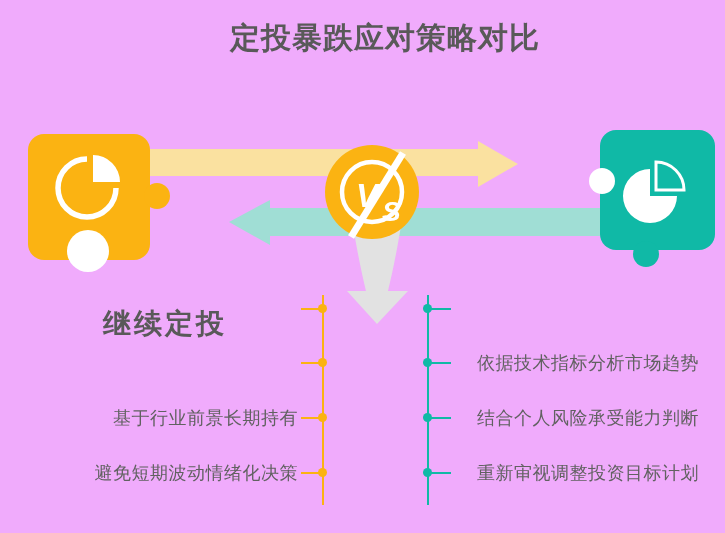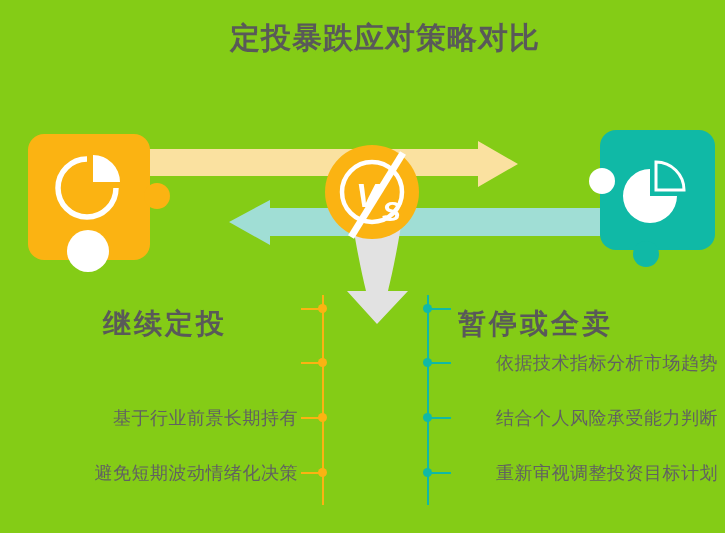--- a/index.html
+++ b/index.html
@@ -1,17 +1,17 @@
 <!DOCTYPE html>
 <html><head>
 <meta charset="utf-8">
 <style>
   html,body{margin:0;padding:0;background:#fff;}
   .canvas{
-    position:relative;width:725px;height:533px;background:#84cc16;overflow:hidden;
+    position:relative;width:725px;height:533px;background:#f0abfc;overflow:hidden;
     font-family:"Liberation Sans","DejaVu Sans",sans-serif;
   }
   .title{
     position:absolute;left:45px;right:0;top:18px;
     text-align:center;font-size:30px;font-weight:700;letter-spacing:1px;color:#595959;
   }
   .hero{position:absolute;left:0;top:0;}
   .vline{position:absolute;width:2px;top:295px;height:210px;}
   .vline.yellow{left:322px;background:#FBB312;}
   .vline.teal{left:427px;background:#10B9A6;}
@@ -25,21 +25,21 @@
     position:absolute;top:288px;font-size:28px;font-weight:700;
     letter-spacing:3px;color:#595959;white-space:nowrap;margin-top:17px;
   }
   .heading.left{left:103px;}
   .heading.right{left:458px;}
   .item{
     position:absolute;font-size:18px;color:#616161;letter-spacing:0.5px;
     white-space:nowrap;line-height:22px;
   }
   .item.left{left:48px;width:250px;text-align:right;}
-  .item.right{left:458px;width:260px;text-align:right;}
+  .item.right{left:458px;width:260px;text-align:center;}
   .vs-letter{font-family:"Liberation Sans","DejaVu Sans",sans-serif;font-weight:700;font-style:italic;fill:#ffffff;}
 </style>
 </head>
 <body>
 
 <div class="canvas">
 
   <div class="title">定投暴跌应对策略对比</div>
 
   <svg class="hero" width="725" height="350" viewBox="0 0 725 350">
@@ -96,21 +96,20 @@
   <div class="dot yellow" style="top:358px"></div>
   <div class="dot yellow" style="top:413px"></div>
   <div class="dot yellow" style="top:468px"></div>
 
   <div class="dot teal" style="top:304px"></div>
   <div class="dot teal" style="top:358px"></div>
   <div class="dot teal" style="top:413px"></div>
   <div class="dot teal" style="top:468px"></div>
 
   <div class="heading left">继续定投</div>
-  <div class="heading right">暂停或全卖</div>
 
   <div class="item left" style="top:407px">基于行业前景长期持有</div>
   <div class="item left" style="top:462px">避免短期波动情绪化决策</div>
 
   <div class="item right" style="top:352px">依据技术指标分析市场趋势</div>
   <div class="item right" style="top:462px">重新审视调整投资目标计划</div>
   <div class="item right" style="top:407px">结合个人风险承受能力判断</div>
 
 </div>
 

